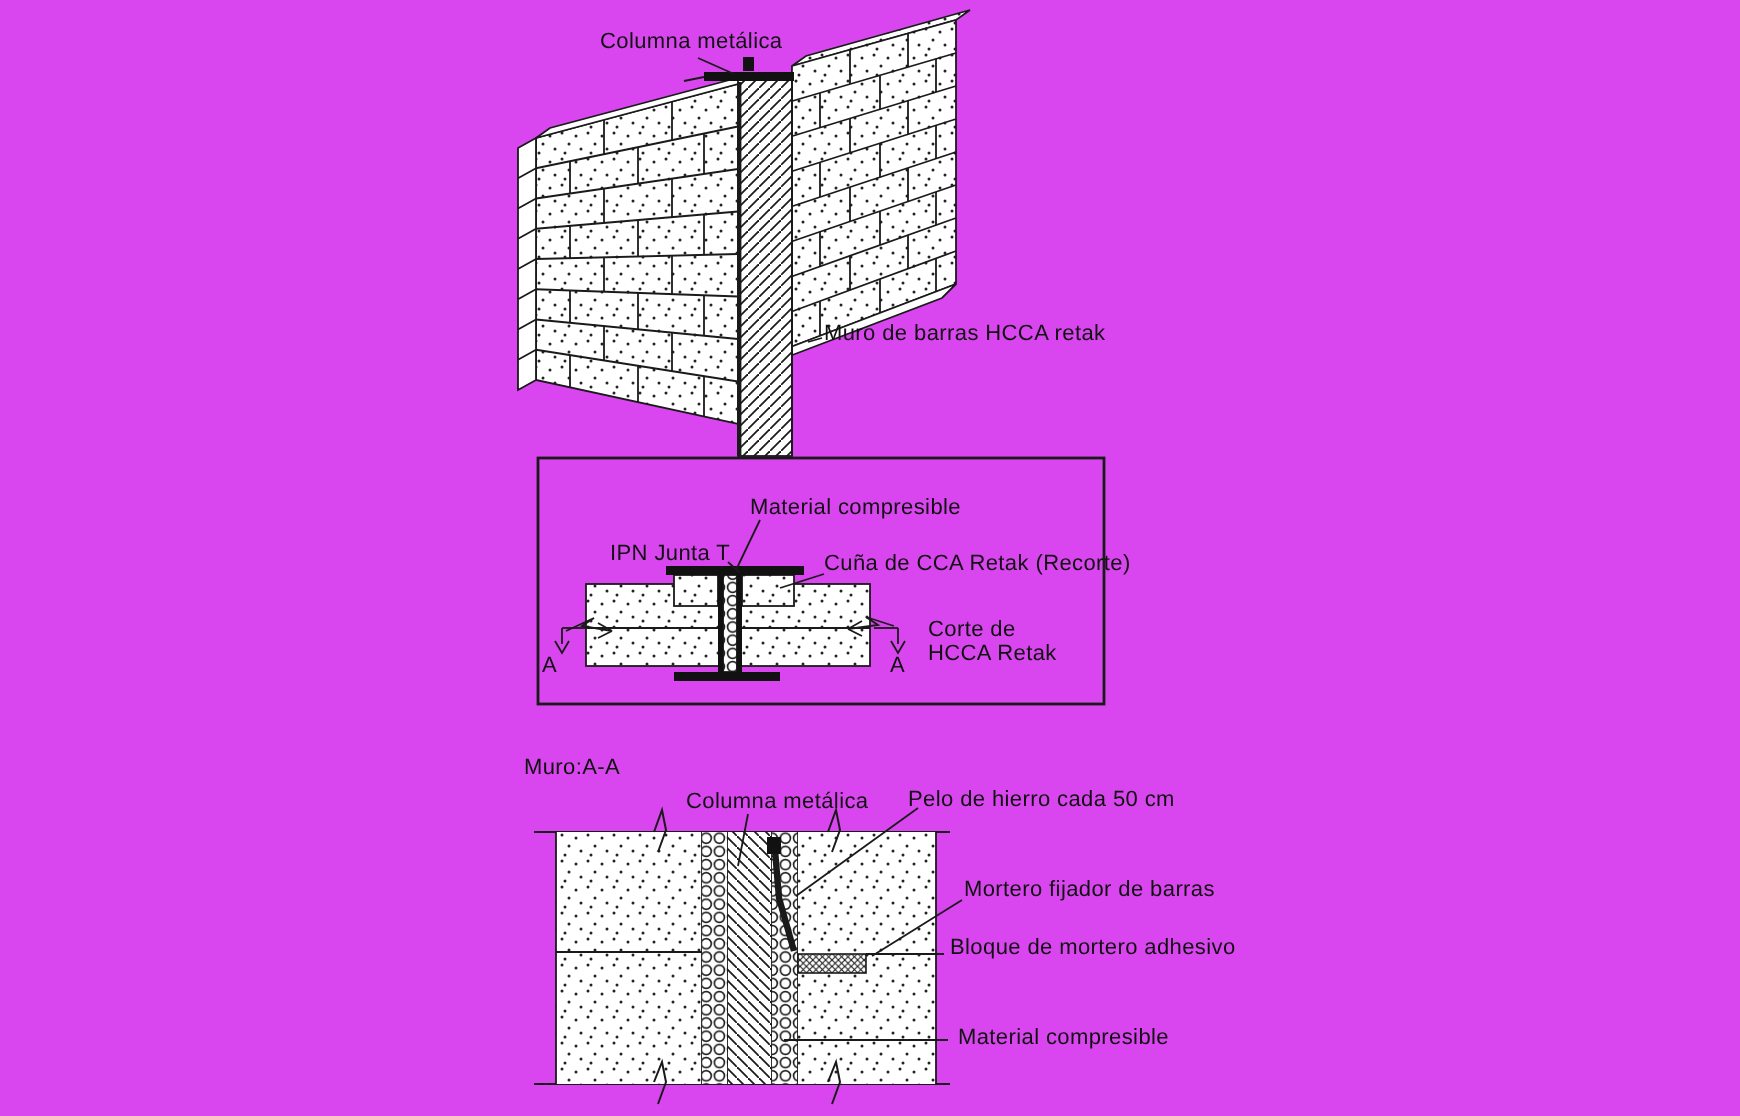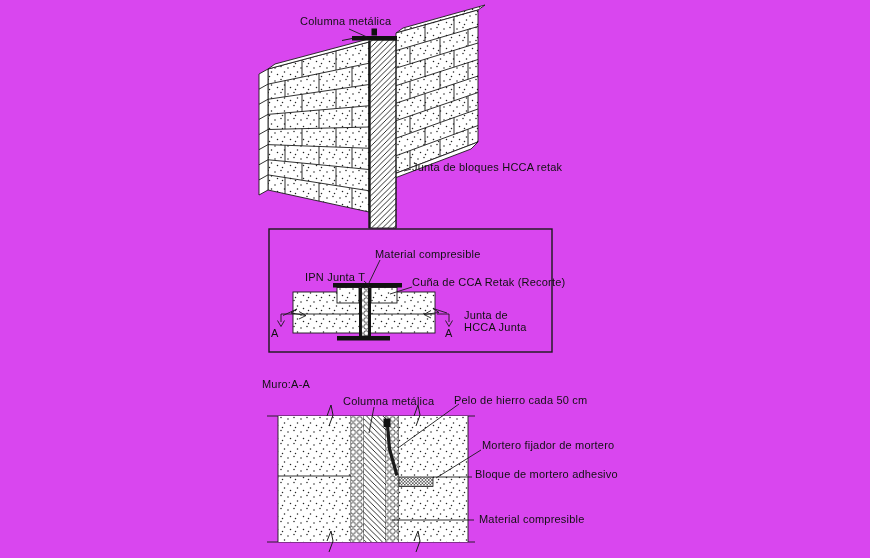--- a/index.html
+++ b/index.html
@@ -182,29 +182,29 @@
         <polyline points="327,541 331,531 333,541 329,552" fill="none" stroke="#1a1a1a" stroke-width="1"></polyline>
         <polyline points="414,541 418,531 420,541 416,552" fill="none" stroke="#1a1a1a" stroke-width="1"></polyline>
         <line x1="374" y1="407" x2="369" y2="433" stroke="#1a1a1a" stroke-width="0.9"></line>
         <line x1="459" y1="404" x2="398" y2="448" stroke="#1a1a1a" stroke-width="0.9"></line>
         <line x1="481" y1="450" x2="436" y2="478" stroke="#1a1a1a" stroke-width="0.9"></line>
         <line x1="392" y1="520" x2="474" y2="520" stroke="#1a1a1a" stroke-width="0.9"></line>
       </g>
   </svg>
 
   <div class="lbl" style="left:300px;top:16px">Columna metálica</div>
-  <div class="lbl" style="left:412px;top:162px">Junta de bloques HCCA retak</div>
+  <div class="lbl" style="left:412px;top:162px">Muro de barras HCCA retak</div>
 
   <div class="lbl" style="left:375px;top:249px">Material compresible</div>
   <div class="lbl" style="left:305px;top:272px">IPN Junta T</div>
   <div class="lbl" style="left:412px;top:277px">Cuña de CCA Retak (Recorte)</div>
-  <div class="lbl lbl2" style="left:464px;top:310px">Junta de</div>
-  <div class="lbl lbl2" style="left:464px;top:322px">HCCA Junta</div>
+  <div class="lbl lbl2" style="left:464px;top:310px">Corte de</div>
+  <div class="lbl lbl2" style="left:464px;top:322px">HCCA Retak</div>
   <div class="lbl" style="left:271px;top:328px">A</div>
   <div class="lbl" style="left:445px;top:328px">A</div>
 
   <div class="lbl" style="left:262px;top:379px">Muro:A-A</div>
   <div class="lbl" style="left:343px;top:396px">Columna metálica</div>
   <div class="lbl" style="left:454px;top:395px">Pelo de hierro cada 50 cm</div>
-  <div class="lbl" style="left:482px;top:440px">Mortero fijador de mortero</div>
+  <div class="lbl" style="left:482px;top:440px">Mortero fijador de barras</div>
   <div class="lbl" style="left:475px;top:469px">Bloque de mortero adhesivo</div>
   <div class="lbl" style="left:479px;top:514px">Material compresible</div>
 </div>
 
 </body></html>

